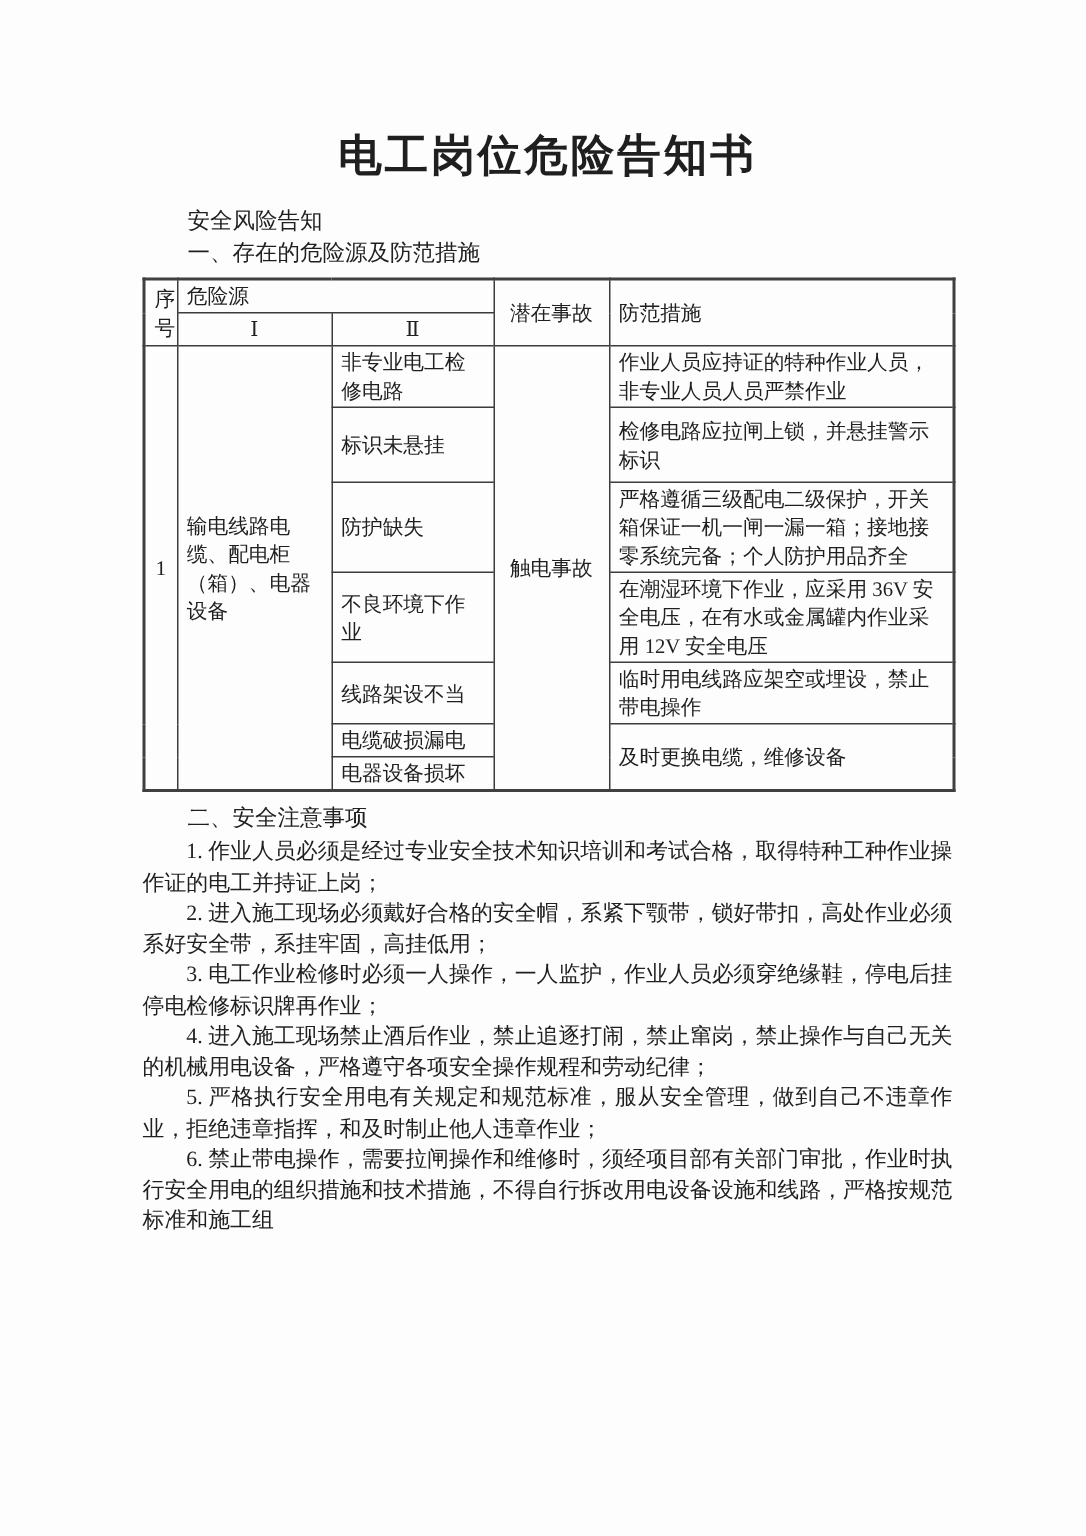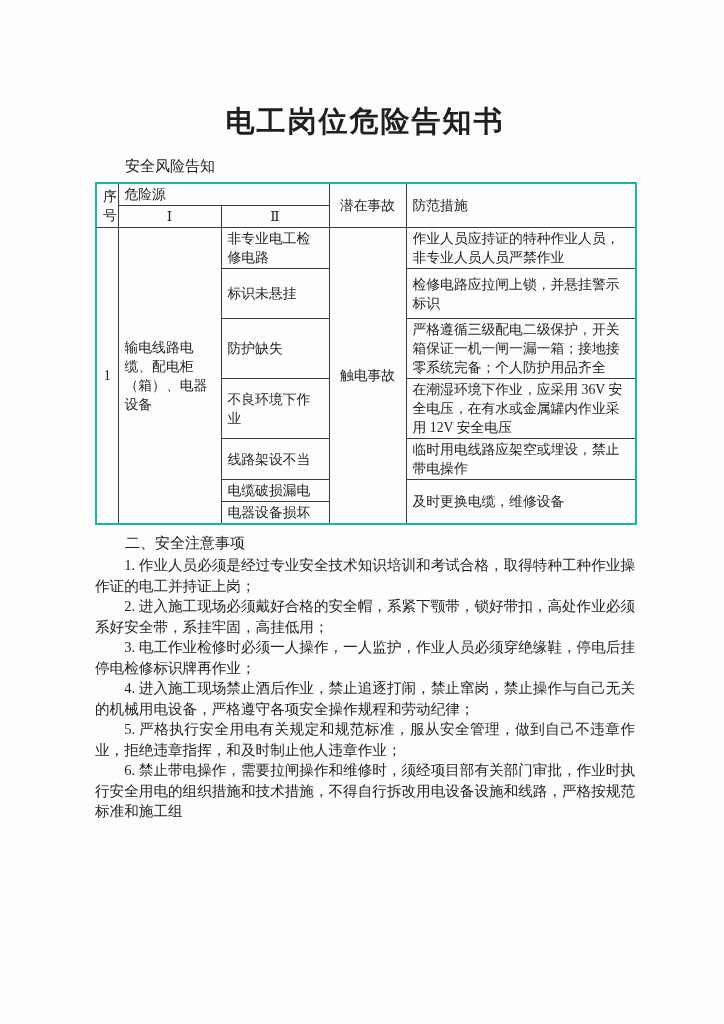--- a/index.html
+++ b/index.html
@@ -7,21 +7,21 @@
     position:relative;
     width:724px; height:1024px;
     background:#fdfdfd;
     color:#1f1f1f;
     font-family:"Liberation Serif","DejaVu Serif",serif;
     box-sizing:border-box;
     padding:86px 89px 0 95px;
     overflow:hidden;
   }
   .title {
-    margin:17px;
+    margin:0;
     font-size:29px;
     font-weight:bold;
     text-align:center;
     letter-spacing:2px;
     line-height:36px;
   }
   .number-line {
     margin-top:21px;
     text-align:right;
     font-size:15px;
@@ -73,21 +73,21 @@
   }
   .sec-first { margin-top:16px; }
   .sec-2 { margin-top:8px; }
 
   table.hazard {
     border-collapse:collapse;
     table-layout:fixed;
     width:540px;
     margin-top:5px;
     font-size:13.8px;
-    border:2px solid #14b8a6;
+    border:2px solid #404040;
   }
   table.hazard td {
     border:1px solid #3c3c3c;
     padding:1px 6px;
     line-height:19px;
     vertical-align:middle;
     overflow:hidden;
   }
   .c-seq{width:22px;} .c-h1{width:103px;} .c-h2{width:108px;}
   .c-acc{width:77px;} .c-meas{width:230px;}
@@ -112,20 +112,21 @@
 <body>
 
 <div class="page">
 
   <h1 class="title">电工岗位危险告知书</h1>
 
 
 
 
   <div class="sec sec-first">安全风险告知</div>
+  <div class="sec">一、存在的危险源及防范措施</div>
 
   <table class="hazard">
     <colgroup>
       <col class="c-seq">
         <col class="c-h1">
         <col class="c-h2">
         <col class="c-acc">
         <col class="c-meas">
     </colgroup>
     <tbody>

